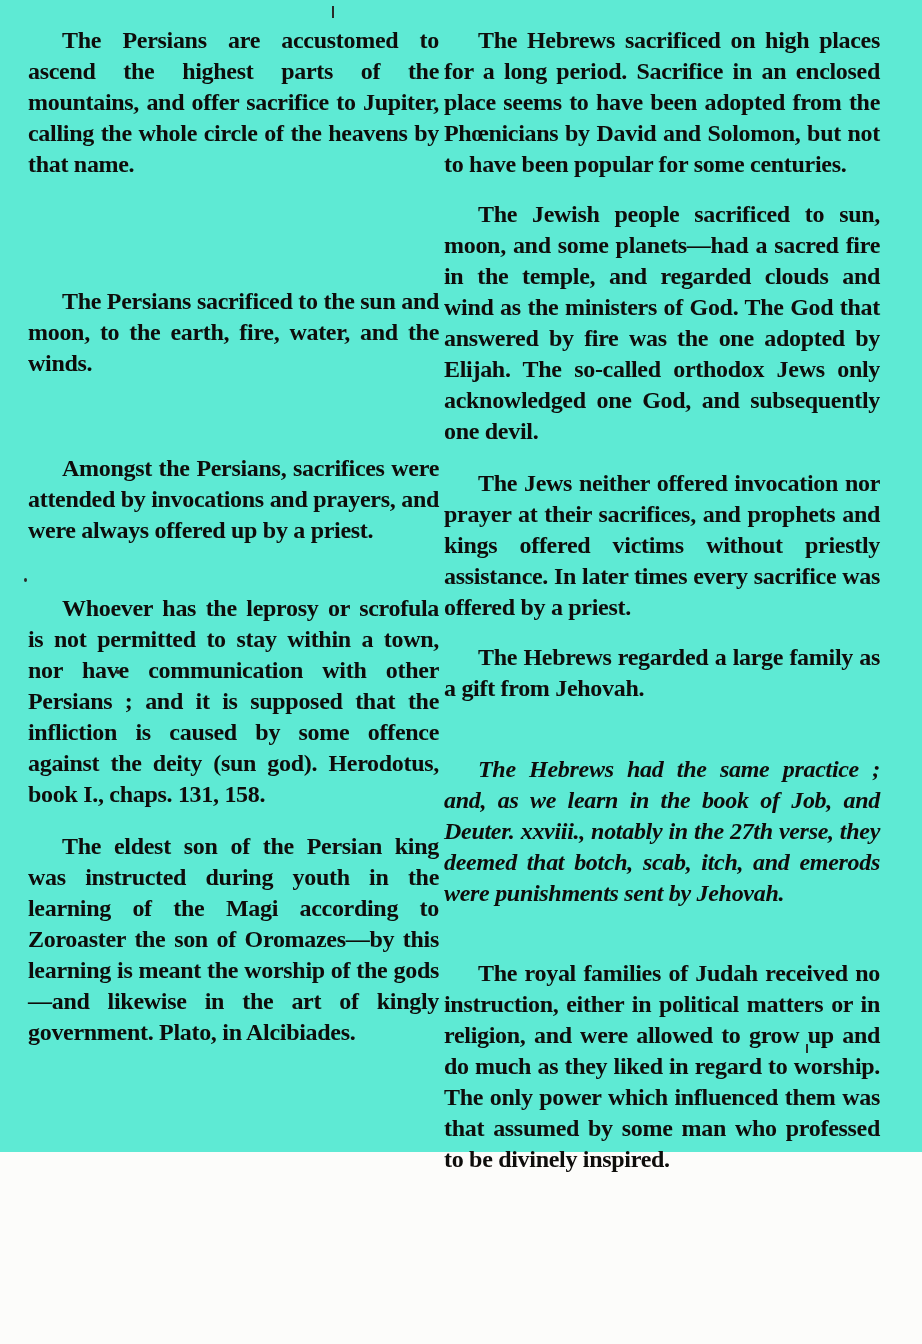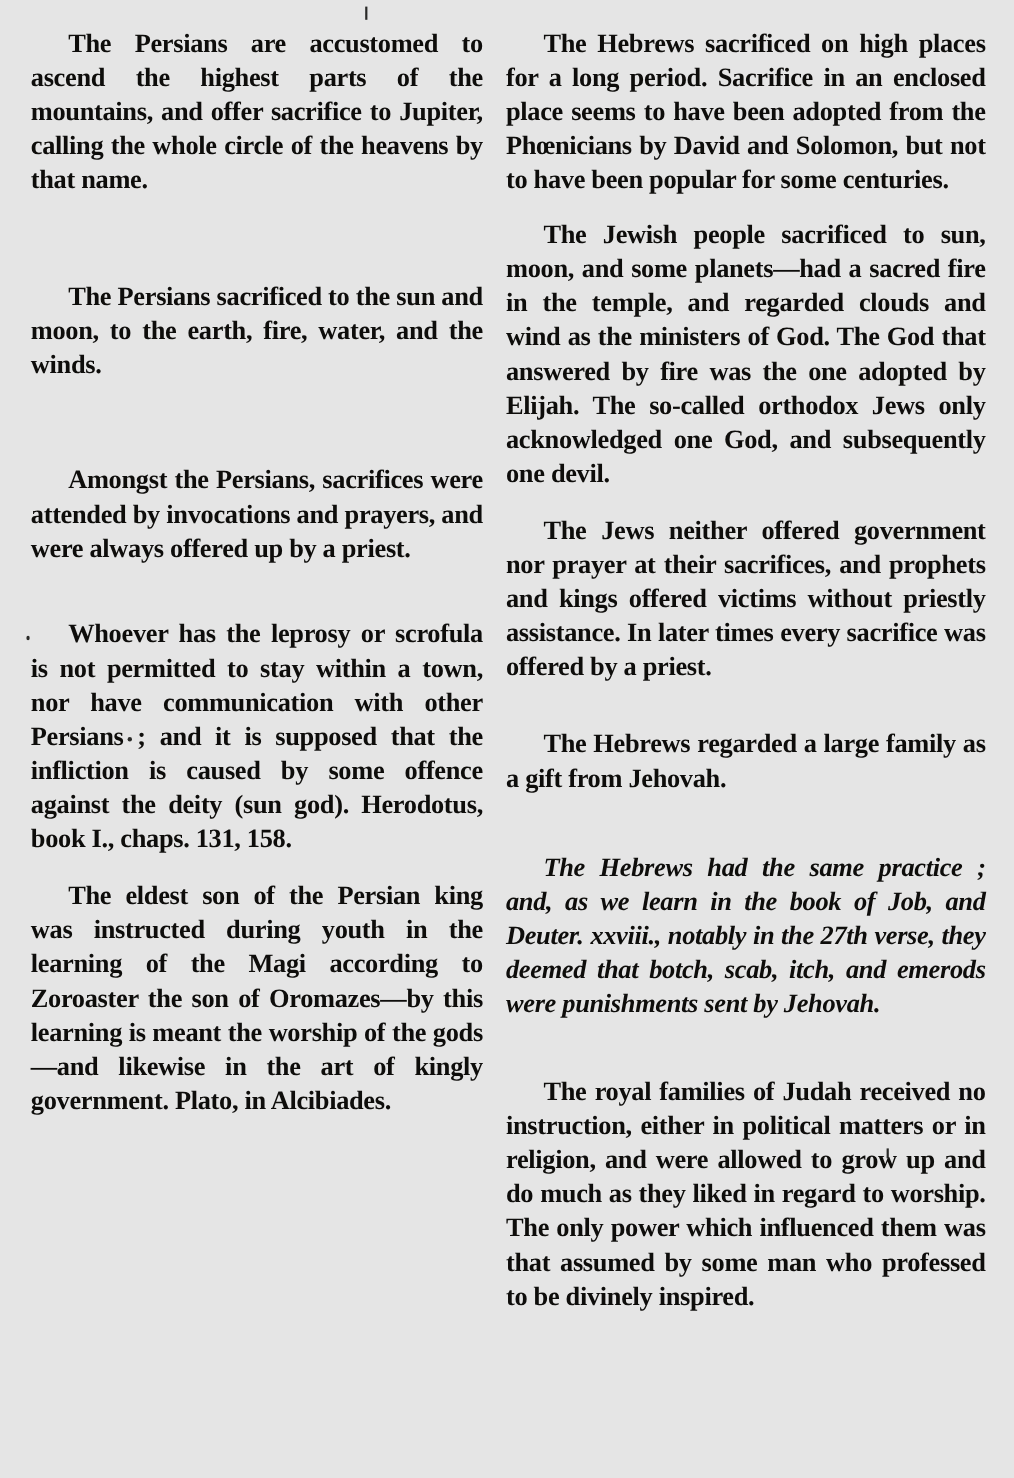--- a/index.html
+++ b/index.html
@@ -9,51 +9,51 @@
   body {
     width: 922px;
     height: 1344px;
     overflow: hidden;
     background: #fcfcfa;
     font-family: "Liberation Serif", serif;
   }
   .page {
     position: relative;
     width: 922px;
-    height: 1344px;
-    background: #e5e5e5;
+    height: 1152px;
+    background: #5eead4;
   }
   .col {
     position: absolute;
     top: 0;
     height: 1344px;
   }
   .col-left  { left: 28px;  width: 411px; }
-  .col-right { left: 460px; width: 436px; }
+  .col-right { left: 444px; width: 436px; }
   .para {
     margin: 0;
     color: #0e0d0b;
     font-size: 24px;
     line-height: 31px;
     font-weight: 700;
     text-align: justify;
     text-indent: 34px;
     letter-spacing: -0.3px;
   }
   
   .col-left  .para:nth-of-type(1) { margin-top: 25px;  }
-  .col-left  .para:nth-of-type(2) { margin-top: 75px; }
+  .col-left  .para:nth-of-type(2) { margin-top: 106px; }
   .col-left  .para:nth-of-type(3) { margin-top: 74px; }
   .col-left  .para:nth-of-type(4) { margin-top: 47px;  }
   .col-left  .para:nth-of-type(5) { margin-top: 21px;  }
   .col-left  .para:nth-of-type(6) { margin-top: 36px;  }
   .col-right .para:nth-of-type(1) { margin-top: 25px;  }
   .col-right .para:nth-of-type(2) { margin-top: 19px;  }
   .col-right .para:nth-of-type(3) { margin-top: 21px;  }
-  .col-right .para:nth-of-type(4) { margin-top: 39px;  }
+  .col-right .para:nth-of-type(4) { margin-top: 19px;  }
   .col-right .para:nth-of-type(5) { margin-top: 50px; font-style: italic;  }
   .col-right .para:nth-of-type(6) { margin-top: 49px;  }
   
   .artifact {
     position: absolute;
     background: #2a2a28;
   }
   .artifact-tick-top    { left: 332px; top: 6px;    width: 2px; height: 12px; }
   .artifact-dot-left    { left: 24px;  top: 578px;  width: 3px; height: 4px; border-radius: 50%; }
   .artifact-dot-mid     { left: 116px; top: 670px;  width: 4px; height: 4px; border-radius: 50%; }
@@ -68,21 +68,21 @@
     <p class="para">The Persians are accustomed to ascend the highest parts of the mountains, and offer sacrifice to Jupiter, calling the whole circle of the heavens by that name.</p>
     <p class="para">The Persians sacrificed to the sun and moon, to the earth, fire, water, and the winds.</p>
     <p class="para">Amongst the Persians, sacrifices were attended by invocations and prayers, and were always offered up by a priest.</p>
     <p class="para">Whoever has the leprosy or scrofula is not permitted to stay within a town, nor have communication with other Persians ; and it is supposed that the infliction is caused by some offence against the deity (sun god). Herodotus, book I., chaps. 131, 158.</p>
     <p class="para">The eldest son of the Persian king was instructed during youth in the learning of the Magi according to Zoroaster the son of Oromazes—by this learning is meant the worship of the gods—and likewise in the art of kingly government. Plato, in Alcibiades.</p>
   </div>
 
   <div class="col col-right">
     <p class="para">The Hebrews sacrificed on high places for a long period. Sacrifice in an enclosed place seems to have been adopted from the Phœnicians by David and Solomon, but not to have been popular for some centuries.</p>
     <p class="para">The Jewish people sacrificed to sun, moon, and some planets—had a sacred fire in the temple, and regarded clouds and wind as the ministers of God. The God that answered by fire was the one adopted by Elijah. The so-called orthodox Jews only acknowledged one God, and subsequently one devil.</p>
-    <p class="para">The Jews neither offered government nor prayer at their sacrifices, and prophets and kings offered victims without priestly assistance. In later times every sacrifice was offered by a priest.</p>
+    <p class="para">The Jews neither offered invocation nor prayer at their sacrifices, and prophets and kings offered victims without priestly assistance. In later times every sacrifice was offered by a priest.</p>
     <p class="para">The Hebrews regarded a large family as a gift from Jehovah.</p>
     <p class="para">The Hebrews had the same practice ; and, as we learn in the book of Job, and Deuter. xxviii., notably in the 27th verse, they deemed that botch, scab, itch, and emerods were punishments sent by Jehovah.</p>
     <p class="para">The royal families of Judah received no instruction, either in political matters or in religion, and were allowed to grow up and do much as they liked in regard to worship. The only power which influenced them was that assumed by some man who professed to be divinely inspired.</p>
   </div>
 
   <div class="artifact artifact-tick-top"></div>
   <div class="artifact artifact-dot-left"></div>
   <div class="artifact artifact-dot-mid"></div>
   <div class="artifact artifact-tick-right"></div>
 

